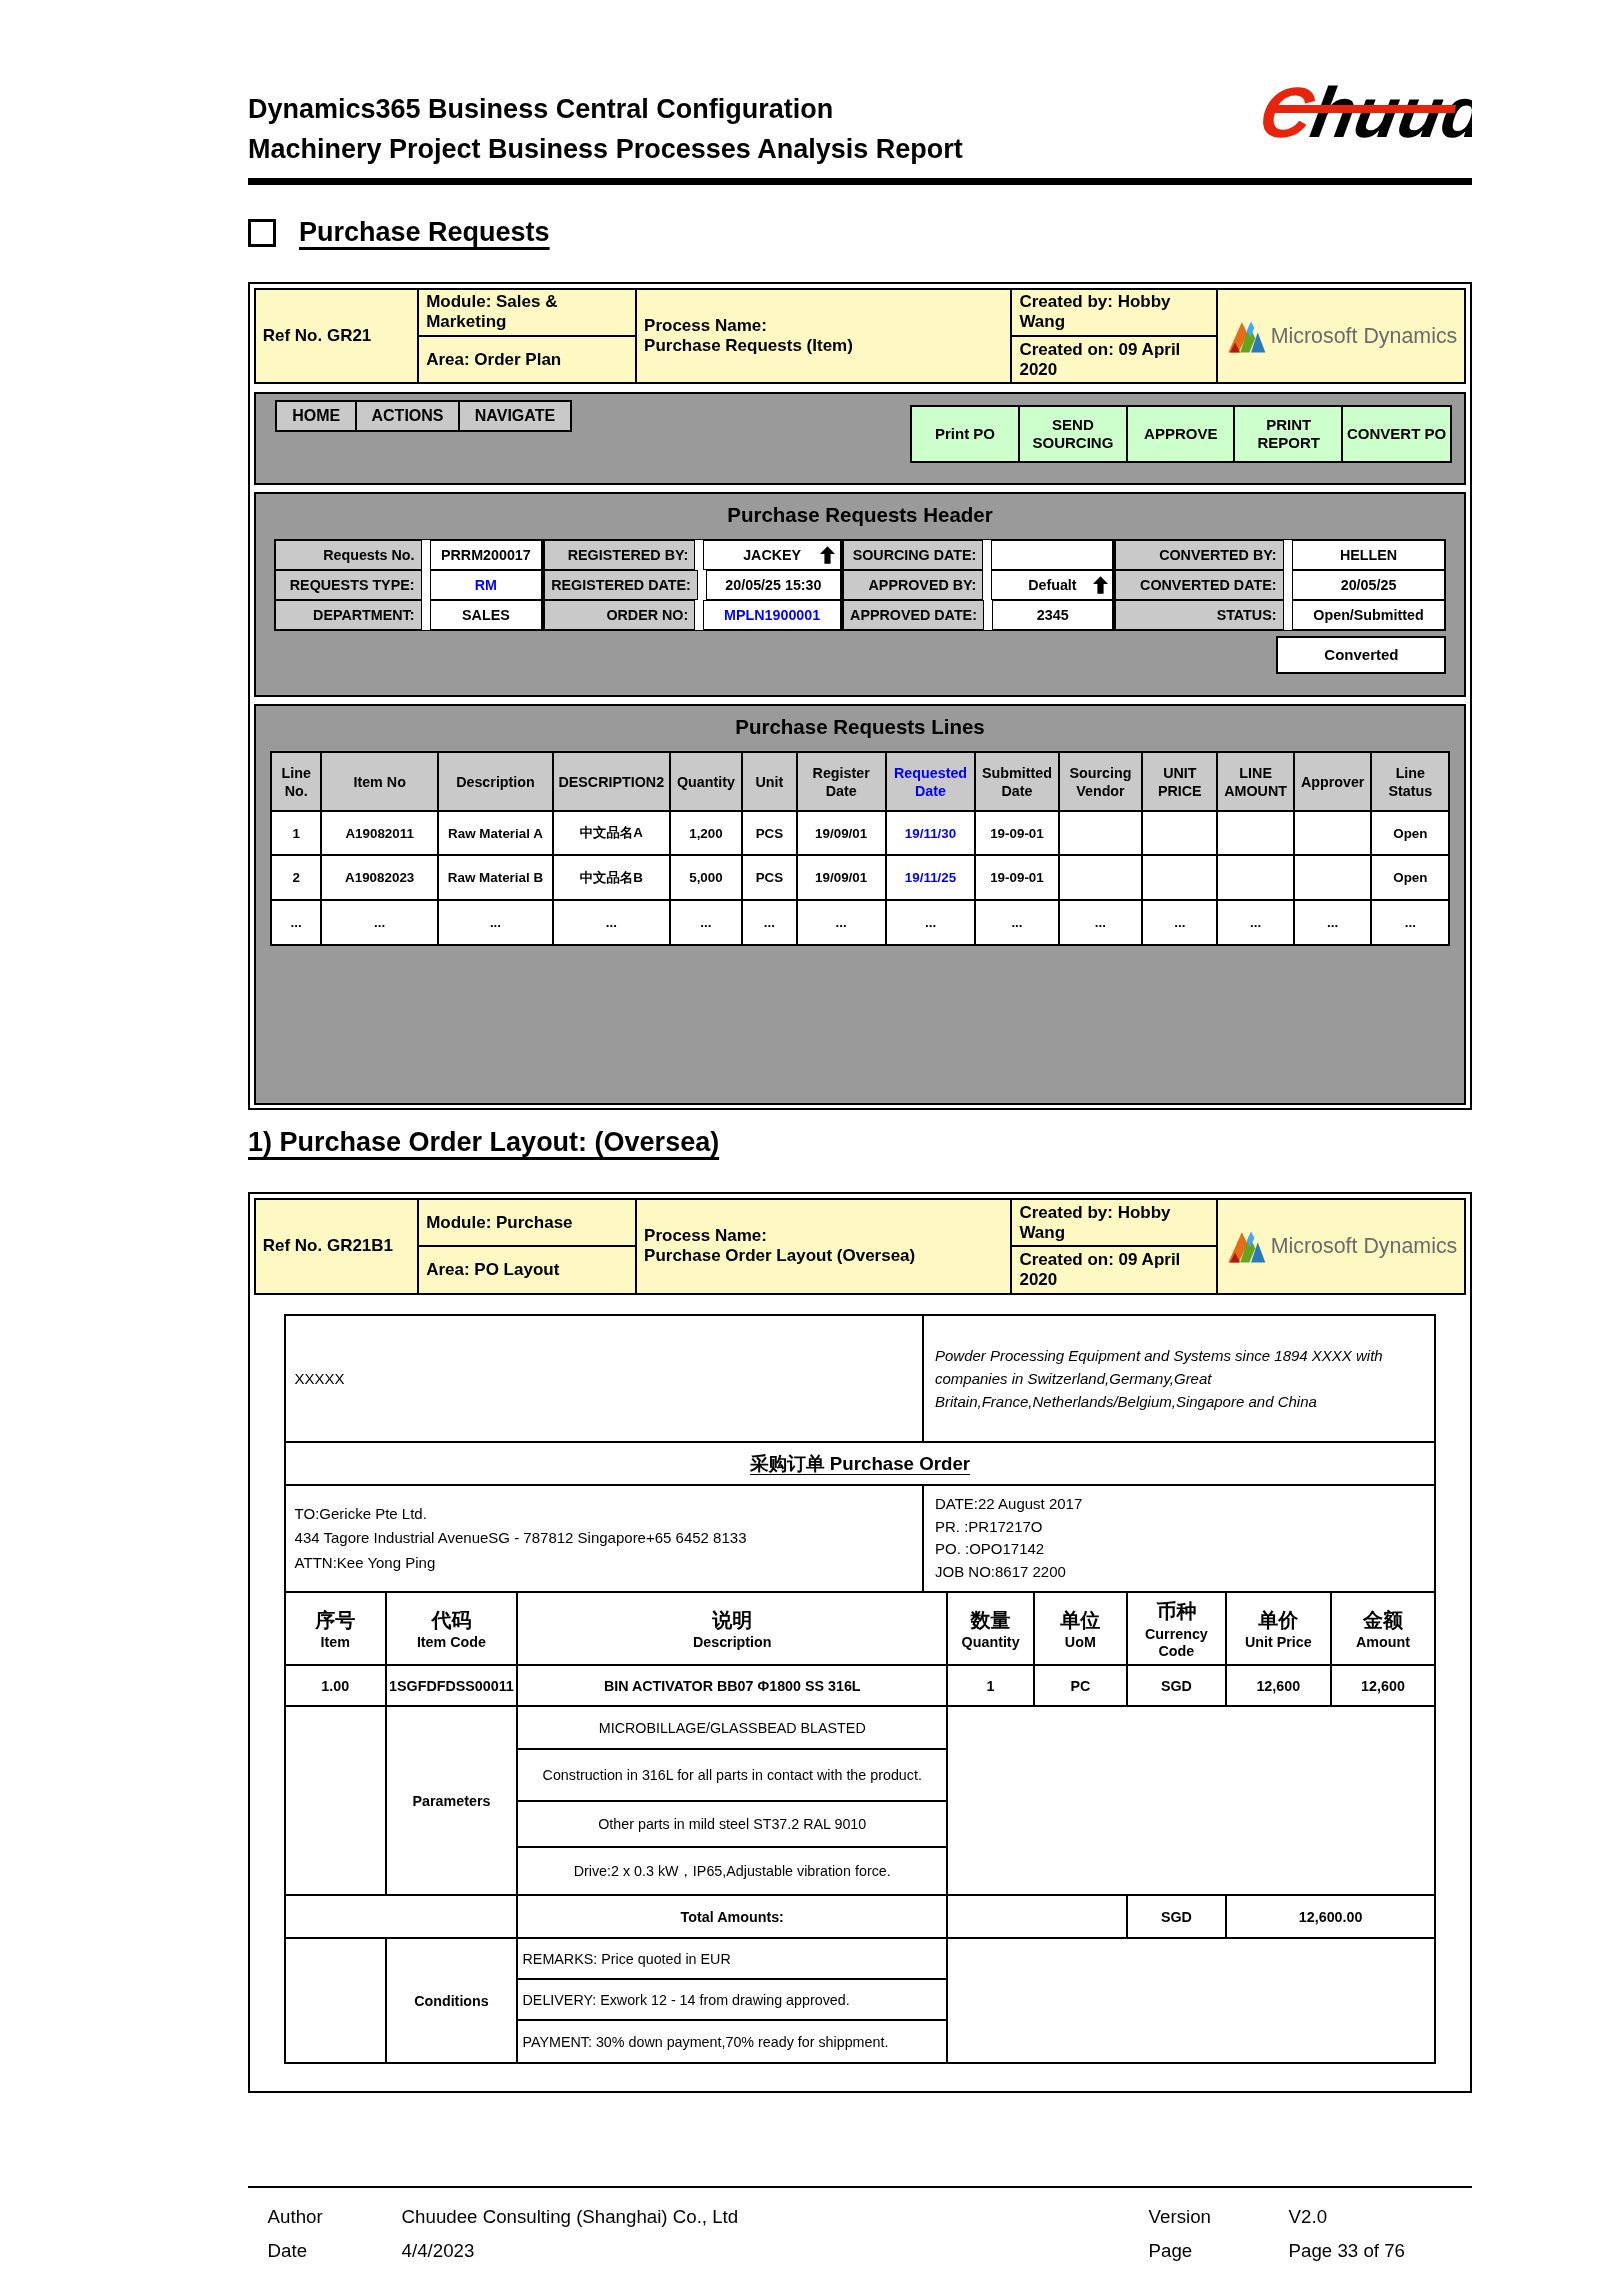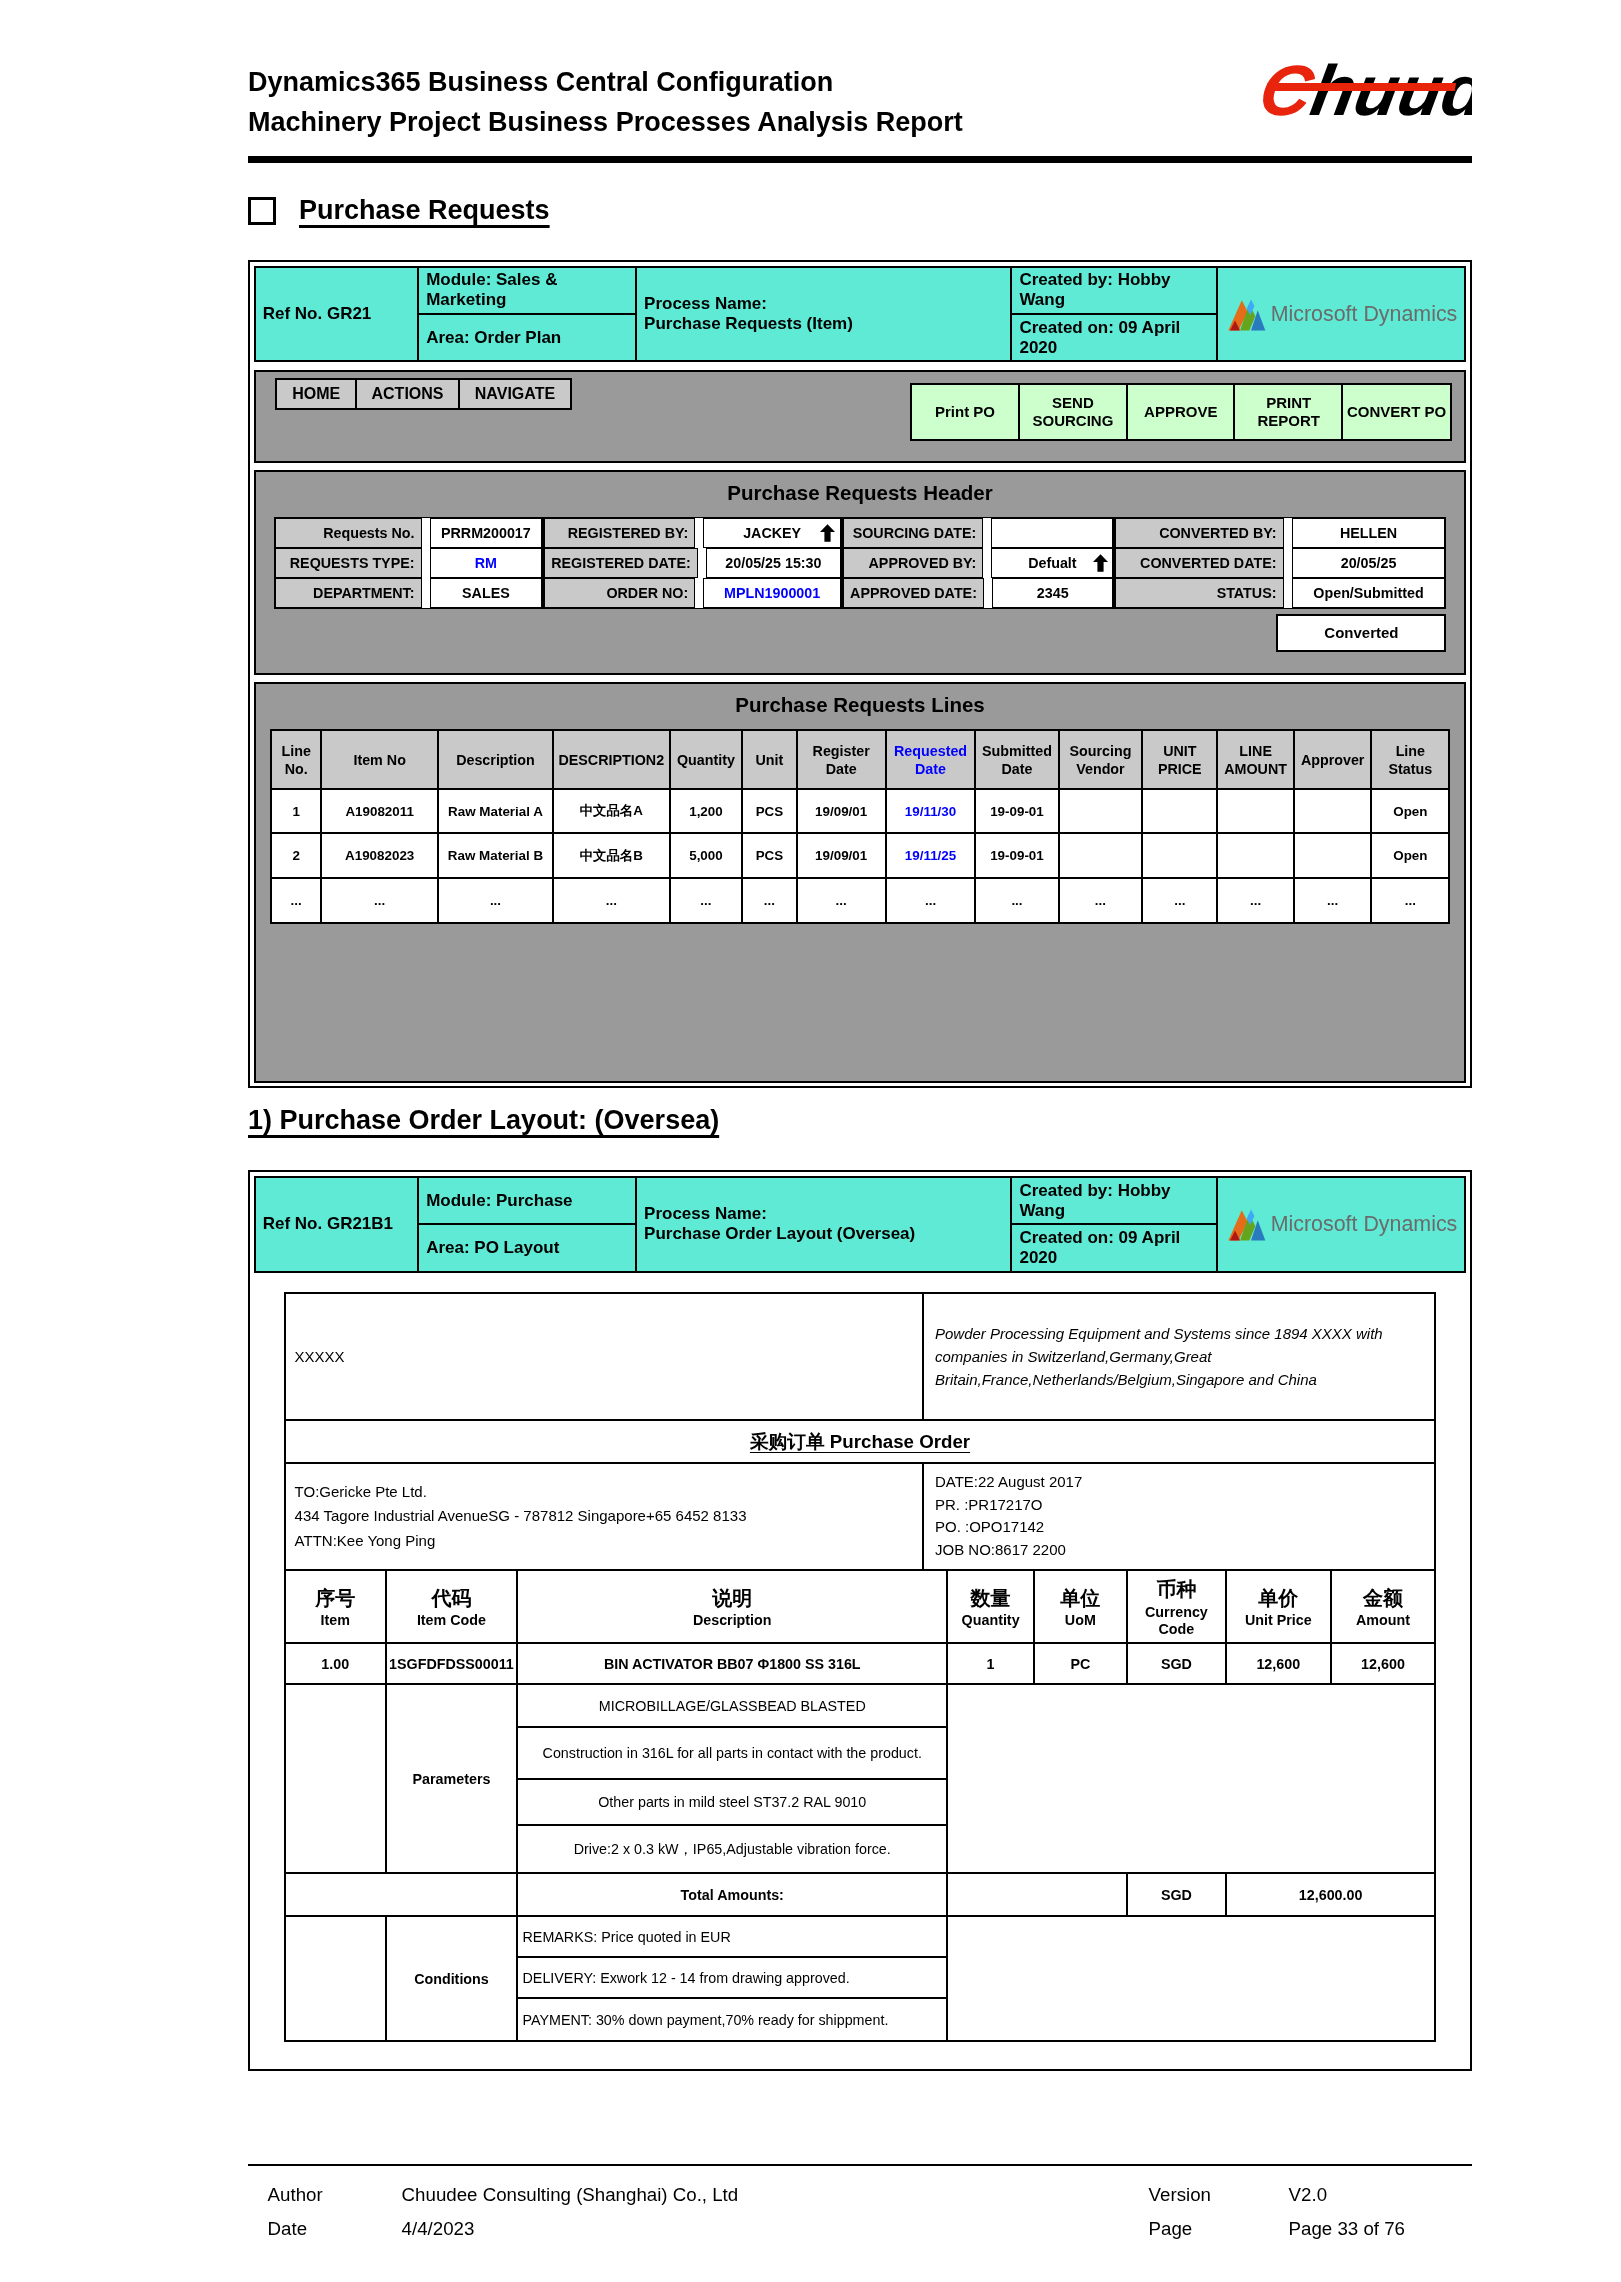--- a/index.html
+++ b/index.html
@@ -1,37 +1,37 @@
 <!DOCTYPE html>
 <html style="font-size:14.3px"><head>
 <meta charset="utf-8">
 <style>
   html,body{margin:0;padding:0;background:#e9e9e9;}
   .page{position:relative;width:1622px;height:2282px;background:#ffffff;
         font-family:"Liberation Sans","DejaVu Sans",sans-serif;color:#000;overflow:hidden;}
   .content{position:absolute;left:248px;top:0;width:1224px;}
 
   
-  .masthead{display:flex;justify-content:space-between;align-items:center;padding-top:56px;}
+  .masthead{display:flex;justify-content:space-between;align-items:flex-end;padding-top:78px;}
   .doc-title{font-size:27px;font-weight:bold;line-height:40px;}
   .chuudee{width:242px;height:114px;margin-top:-23px;flex:0 0 auto;}
   .head-rule{height:7.1px;background:#000;margin-top:9px;}
 
   
   .sec-head{display:flex;align-items:center;gap:23px;margin-top:32px;}
   .checkbox{width:22px;height:22px;border:3.6px solid #000;flex:0 0 auto;}
   .sec-title{font-size:27px;font-weight:bold;text-decoration:underline;
              text-decoration-thickness:2.7px;text-underline-offset:6.2px;}
   .sec-head2{margin-top:17px;}
 
   
   .block{border:2.7px solid #000;margin-top:34px;padding:3.6px;background:#fff;}
   .info-table{width:100%;border-collapse:collapse;table-layout:fixed;}
   .info-table td{border:2.7px solid #000;font-size:17px;font-weight:bold;
-                 padding:2.7px 7.1px;vertical-align:middle;background:#5eead4;}
+                 padding:2.7px 7.1px;vertical-align:middle;background:#fef9c3;}
   .info-table tr td{height:30px;}
   .proc2{font-weight:bold;}
   .msdyn{display:flex;align-items:center;gap:1.8px;}
   .msdyn .brand{color:#6b6b6b;font-size:21.4px;font-weight:normal;white-space:nowrap;}
 
   
   .mock-wrap{margin-top:7.1px;display:flex;flex-direction:column;gap:7.1px;}
   .panel{border:2.7px solid #000;background:#9a9a9a;}
   .toolbar{height:89px;position:relative;}
   .tabs{position:absolute;left:19.6px;top:6.2px;display:flex;}

